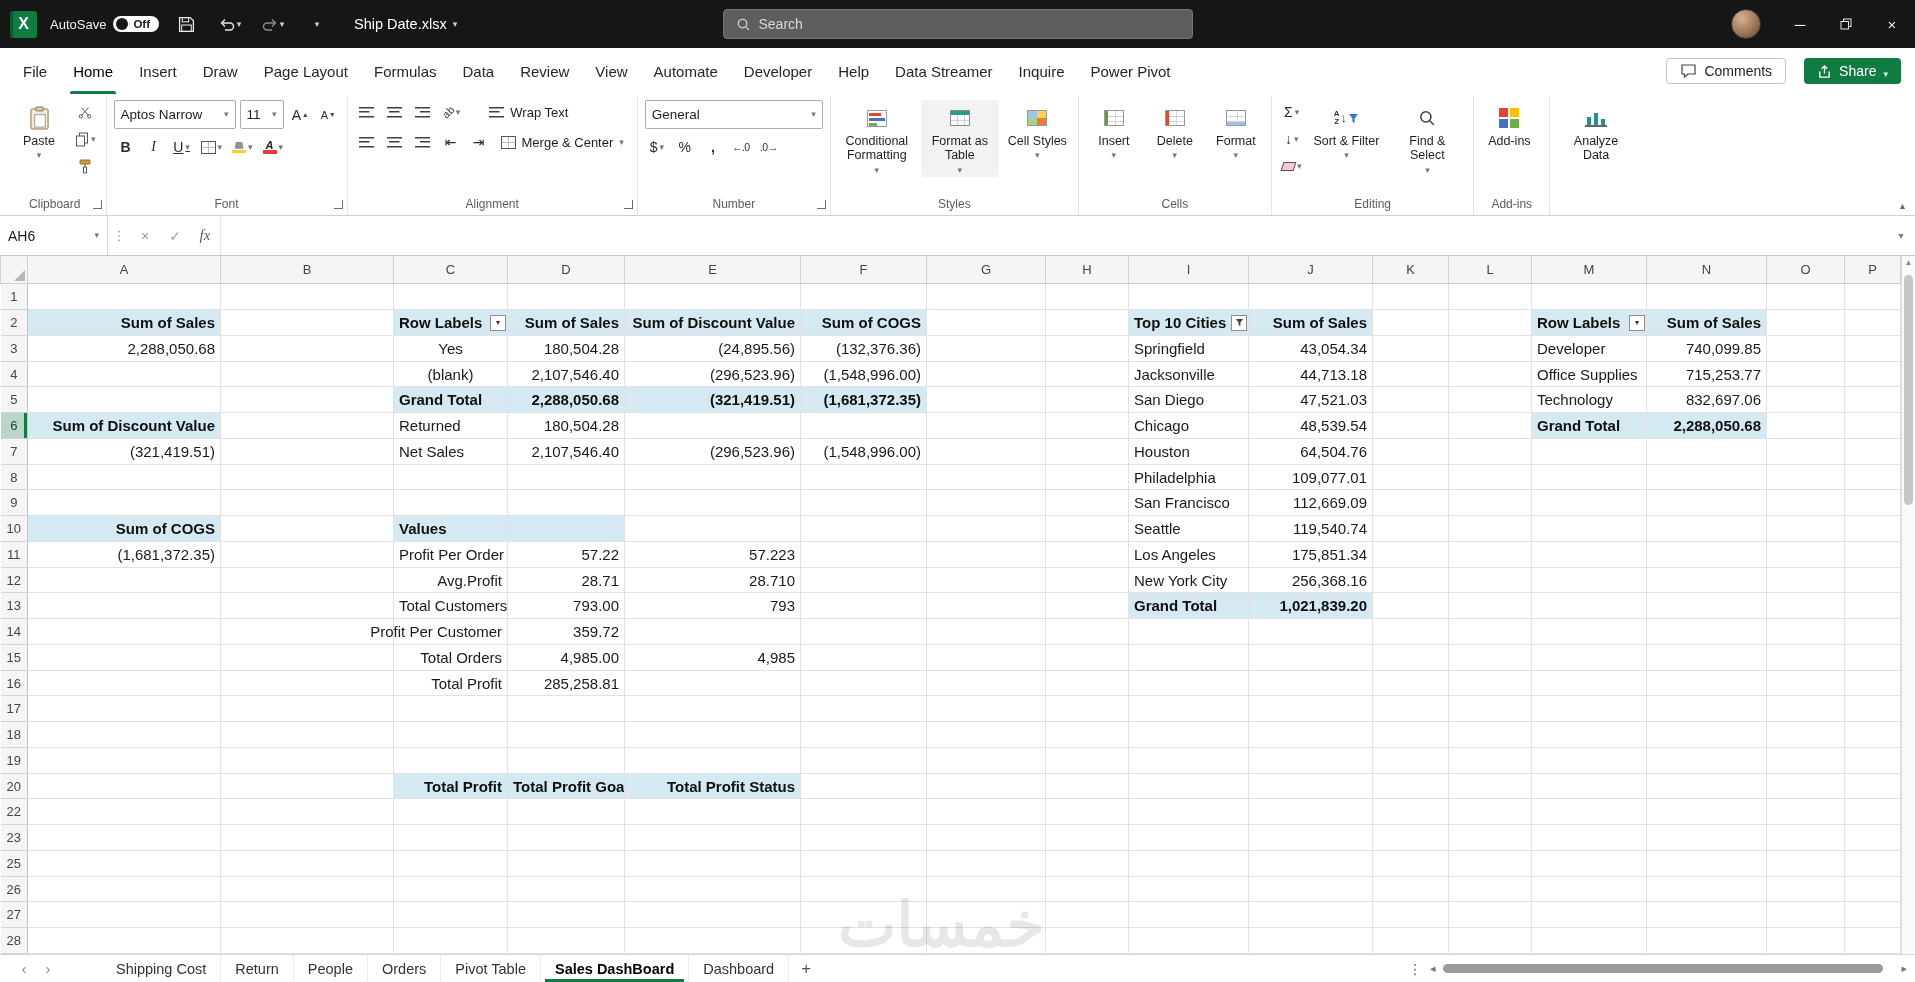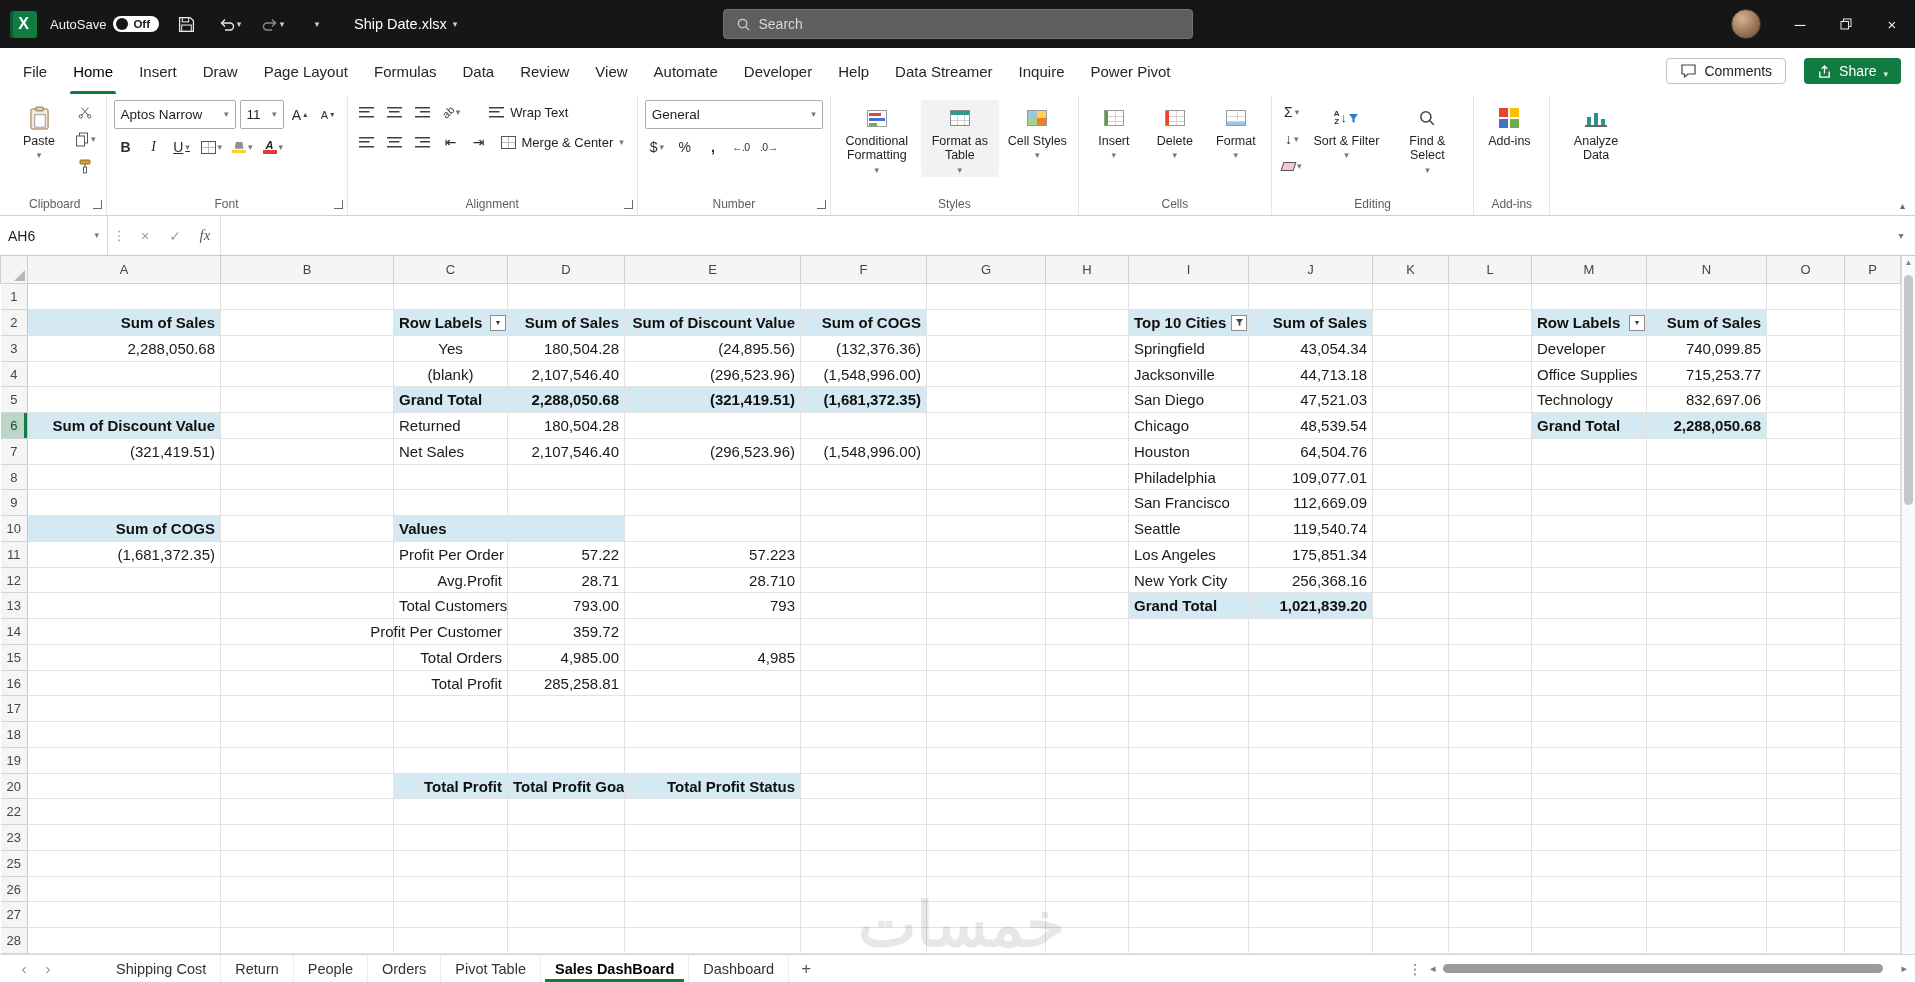--- a/index.html
+++ b/index.html
@@ -131,21 +131,21 @@
   td.t{text-align:left;}
   td.rov{text-align:right;overflow:visible;}
   .ovr{float:right;white-space:nowrap;}
   td.dotc{text-align:center;overflow:visible;}
   .status-dot{display:inline-block;width:15px;height:15px;border-radius:50%;background:#2FA15C;border:2px solid #1E7442;vertical-align:middle;}
   td.dd,td.flt{position:relative;padding-right:22px;}
   .cell-btn{position:absolute;right:1px;top:50%;transform:translateY(-50%);width:16px;height:16px;border:1px solid #8f8f8f;background:#fff;display:flex;align-items:center;justify-content:center;font-size:8px;color:#333;font-weight:400;}
   .vscroll{width:15px;background:#FAFAFA;border-left:1px solid #DCDCDC;display:flex;flex-direction:column;align-items:center;padding-top:2px;}
   .vscroll .arr{font-size:8px;color:#888;height:14px;}
   .vthumb{width:9px;height:230px;background:#C6C6C6;border-radius:5px;margin-top:3px;}
-  .watermark{position:absolute;left:838px;top:632px;font-size:62px;font-weight:700;color:#000;opacity:0.09;pointer-events:none;margin-left:20px;}
+  .watermark{position:absolute;left:838px;top:632px;font-size:62px;font-weight:700;color:#000;opacity:0.09;pointer-events:none;}
 
   
   .sheetbar{height:28px;background:#fff;border-top:1px solid #D6D6D6;display:flex;align-items:stretch;padding-left:12px;}
   .nav-arr{width:24px;display:flex;align-items:center;justify-content:center;color:#8a8a8a;font-size:15px;}
   .stab-list{display:flex;align-items:stretch;margin-left:42px;}
   .stab{display:flex;align-items:center;padding:0 14px;font-size:14.5px;color:#333;position:relative;border-right:1px solid #ECECEC;}
   .stab.active{font-weight:700;color:#000;}
   .stab.active::after{content:"";position:absolute;left:4px;right:4px;bottom:0;height:3px;background:var(--green);}
   .addsheet{width:34px;display:flex;align-items:center;justify-content:center;color:#555;font-size:17px;}
   .sheetbar-right{margin-left:auto;display:flex;align-items:center;gap:8px;padding-right:8px;}

